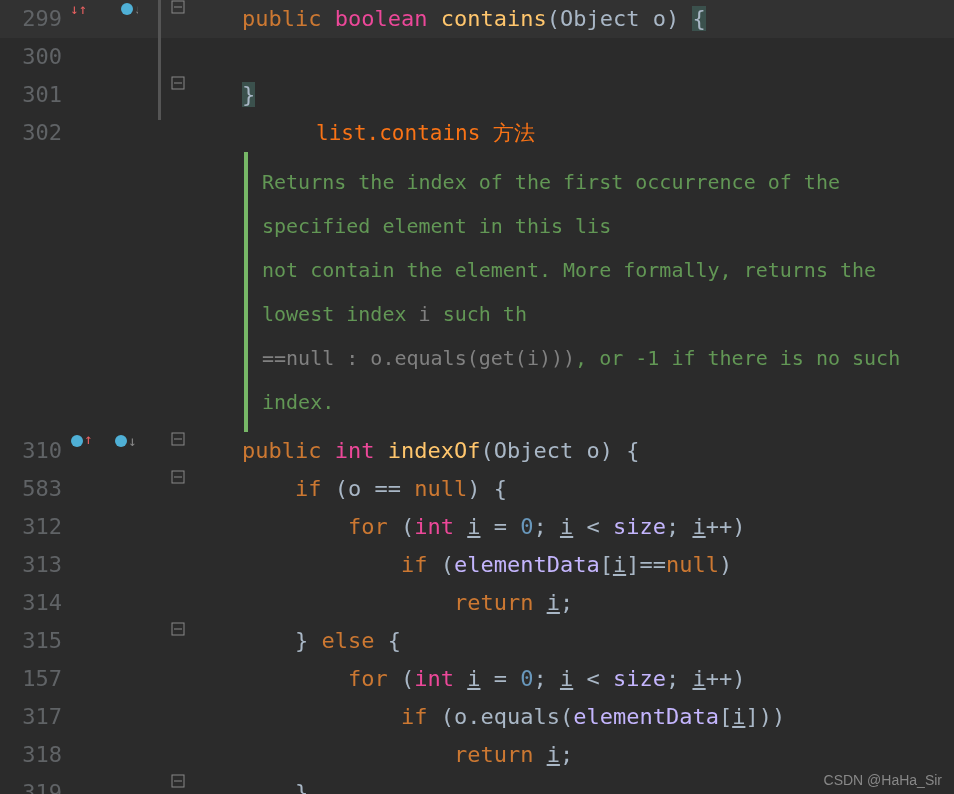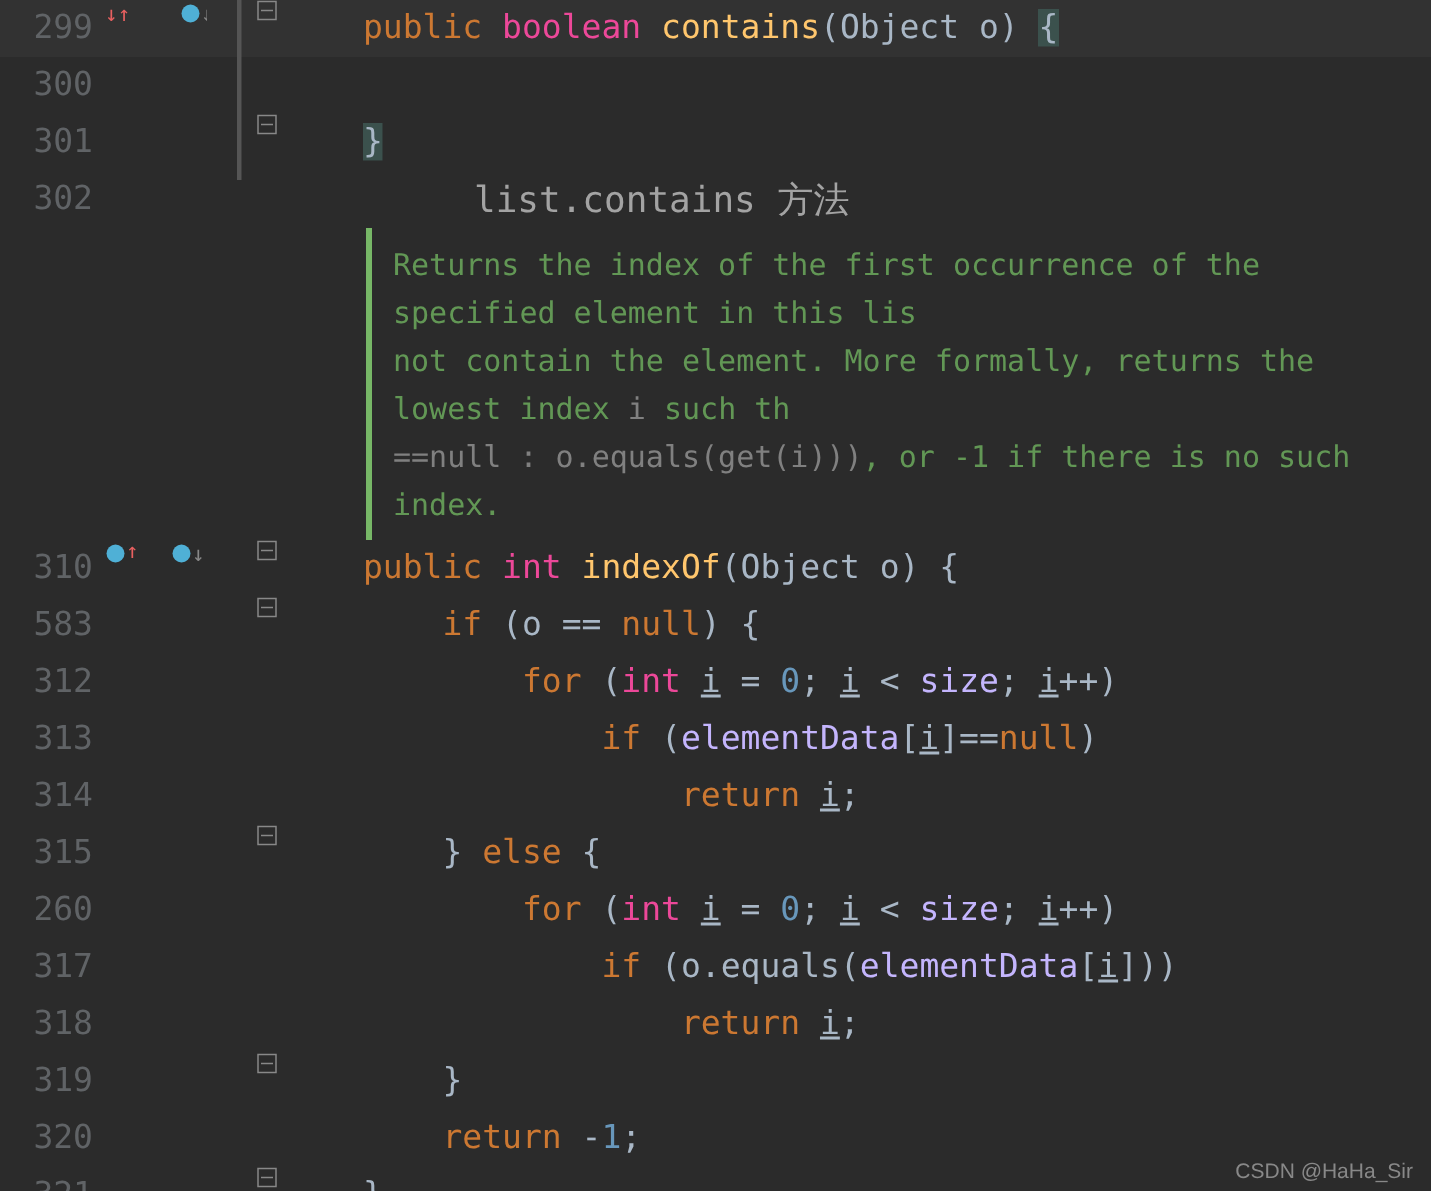--- a/index.html
+++ b/index.html
@@ -43,31 +43,31 @@
   .fold-col svg { display: block; }
   .code { white-space: pre; padding-left: 46px; flex: 1; }
   .kw { color: #cc7832; }
   .type { color: #ec4899; }
   .method-decl { color: #ffc66d; }
   .num { color: #6897bb; }
   .under { text-decoration: underline; }
   .field { color: #c4b5fd; }
   .brace-hl { background: #3b514d; color: #a9b7c6; }
   .annotation {
-    color: #a3a3a3;
-    font-size: 24px;
+    color: #f97316;
+    font-size: 21px;
     padding-left: 120px;
   }
   .javadoc-block {
     margin-left: 244px;
     border-left: 4px solid #77b767;
     padding: 8px 0 8px 14px;
     color: #629755;
     font-size: 20px;
-    line-height: 32px;
+    line-height: 44px;
   }
   .javadoc-block .code-inline { color: #808080; }
   .vbar {
     position: absolute;
     width: 3px;
     background: #555;
     left: 158px;
     top: 0;
     height: 120px;
   }
@@ -210,21 +210,21 @@
     <div class="fold-col">
       <svg width="14" height="14">
           <rect x="1" y="1" width="12" height="12" fill="none" stroke="#888"></rect>
           <line x1="3" y1="7" x2="11" y2="7" stroke="#888"></line>
         </svg>
     </div>
     <div class="code">    } <span class="kw">else</span> {</div>
   </div>
 
   <div class="line">
-    <div class="gutter">260</div>
+    <div class="gutter">157</div>
     <div class="icons"></div>
     <div class="fold-col"></div>
     <div class="code">        <span class="kw">for</span> (<span class="type">int</span> <span class="under">i</span> <span>=</span> <span class="num">0</span>; <span class="under">i</span> <span>&lt;</span> <span class="field">size</span>; <span class="under">i</span><span>++</span>)</div>
   </div>
 
   <div class="line">
     <div class="gutter">317</div>
     <div class="icons"></div>
     <div class="fold-col"></div>
     <div class="code">            <span class="kw">if</span> (<span>o</span>.<span>equals</span>(<span class="field">elementData</span>[<span class="under">i</span>]))</div>

